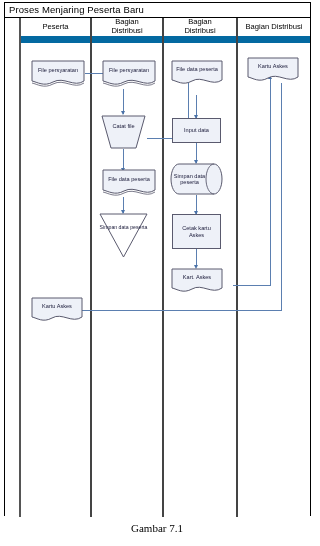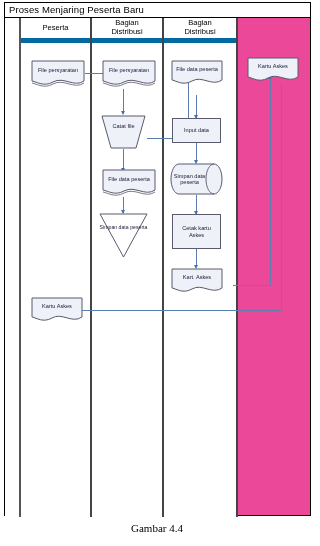--- a/index.html
+++ b/index.html
@@ -5,21 +5,21 @@
   html,body{margin:0;padding:0;background:#ffffff;}
   body{
     width:314px;height:546px;position:relative;overflow:hidden;
     font-family:"Liberation Sans", sans-serif;
     -webkit-font-smoothing:antialiased;
   }
 
   
   #diagram{
     position:absolute;left:4px;top:2px;width:307px;height:514px;
-    border:1px solid #000;box-sizing:border-box;background:#ec4899;
+    border:1px solid #000;box-sizing:border-box;background:#ef4444;
   }
 
   
   #title-bar{
     position:absolute;left:0;top:0;width:100%;height:15px;
     border-bottom:1px solid #000;box-sizing:border-box;
     background:#fff;
   }
   #title-text{
     position:absolute;left:4px;top:1px;
@@ -38,21 +38,21 @@
     background:#fff;
   }
   .lane.border-r{border-right:2px solid #444;}
   #lane0{left:16px;width:71px;}
   #lane1{left:87px;width:72px;}
   #lane2{left:159px;width:74px;}
   #lane3{left:233px;width:72px;}
 
   .lane-head{
     position:absolute;left:0;top:0;width:100%;height:25px;
-    border-bottom:5px solid #0369a1;box-sizing:border-box;
+    border-bottom:7px solid #0369a1;box-sizing:border-box;
     display:flex;align-items:center;justify-content:center;text-align:center;
     font-size:7.6px;line-height:8.6px;color:#000;padding:0 1px;
   }
 
   
   #shapes{position:absolute;left:0;top:0;width:307px;height:514px;}
 
   .shape{
     position:absolute;box-sizing:border-box;
     display:flex;align-items:center;justify-content:center;text-align:center;
@@ -122,20 +122,25 @@
 
   <div class="lane border-r" id="lane2">
     <div class="lane-head">
       <span>
         <span>Bagian</span><br>
         <span>Distribusi</span>
       </span>
     </div>
   </div>
 
+  <div class="lane" id="lane3">
+    <div class="lane-head">
+      <span>Bagian Distribusi</span>
+    </div>
+  </div>
 
   <div id="shapes">
 
     <div class="conn h" style="left:80px;top:70px;width:22px;"></div>
     <div class="arrow right" style="left:100px;top:67.5px;"></div>
 
     <div class="conn v" style="left:118px;top:86px;height:25px;"></div>
     <div class="arrow down" style="left:115.5px;top:108px;"></div>
 
     <div class="conn h" style="left:142px;top:135px;width:42px;"></div>
@@ -246,13 +251,13 @@
     <div class="doc-wrap" style="left:26px;top:294px;width:52px;height:28px;">
       <svg width="52" height="28" viewBox="0 0 52 28">
         <path d="M1,1 L51,1 L51,20 C41,27 31,15 21,21 C12,26 6,21 1,20 Z" fill="#eef1f8" stroke="#5a5a6e" stroke-width="1"></path>
       </svg>
       <div class="lbl" style="height:19px;">Kartu Askes</div>
     </div>
 
   </div>
 </div>
 
-<div id="caption">Gambar 4.4</div>
+<div id="caption">Gambar 7.1</div>
 
 </body></html>

